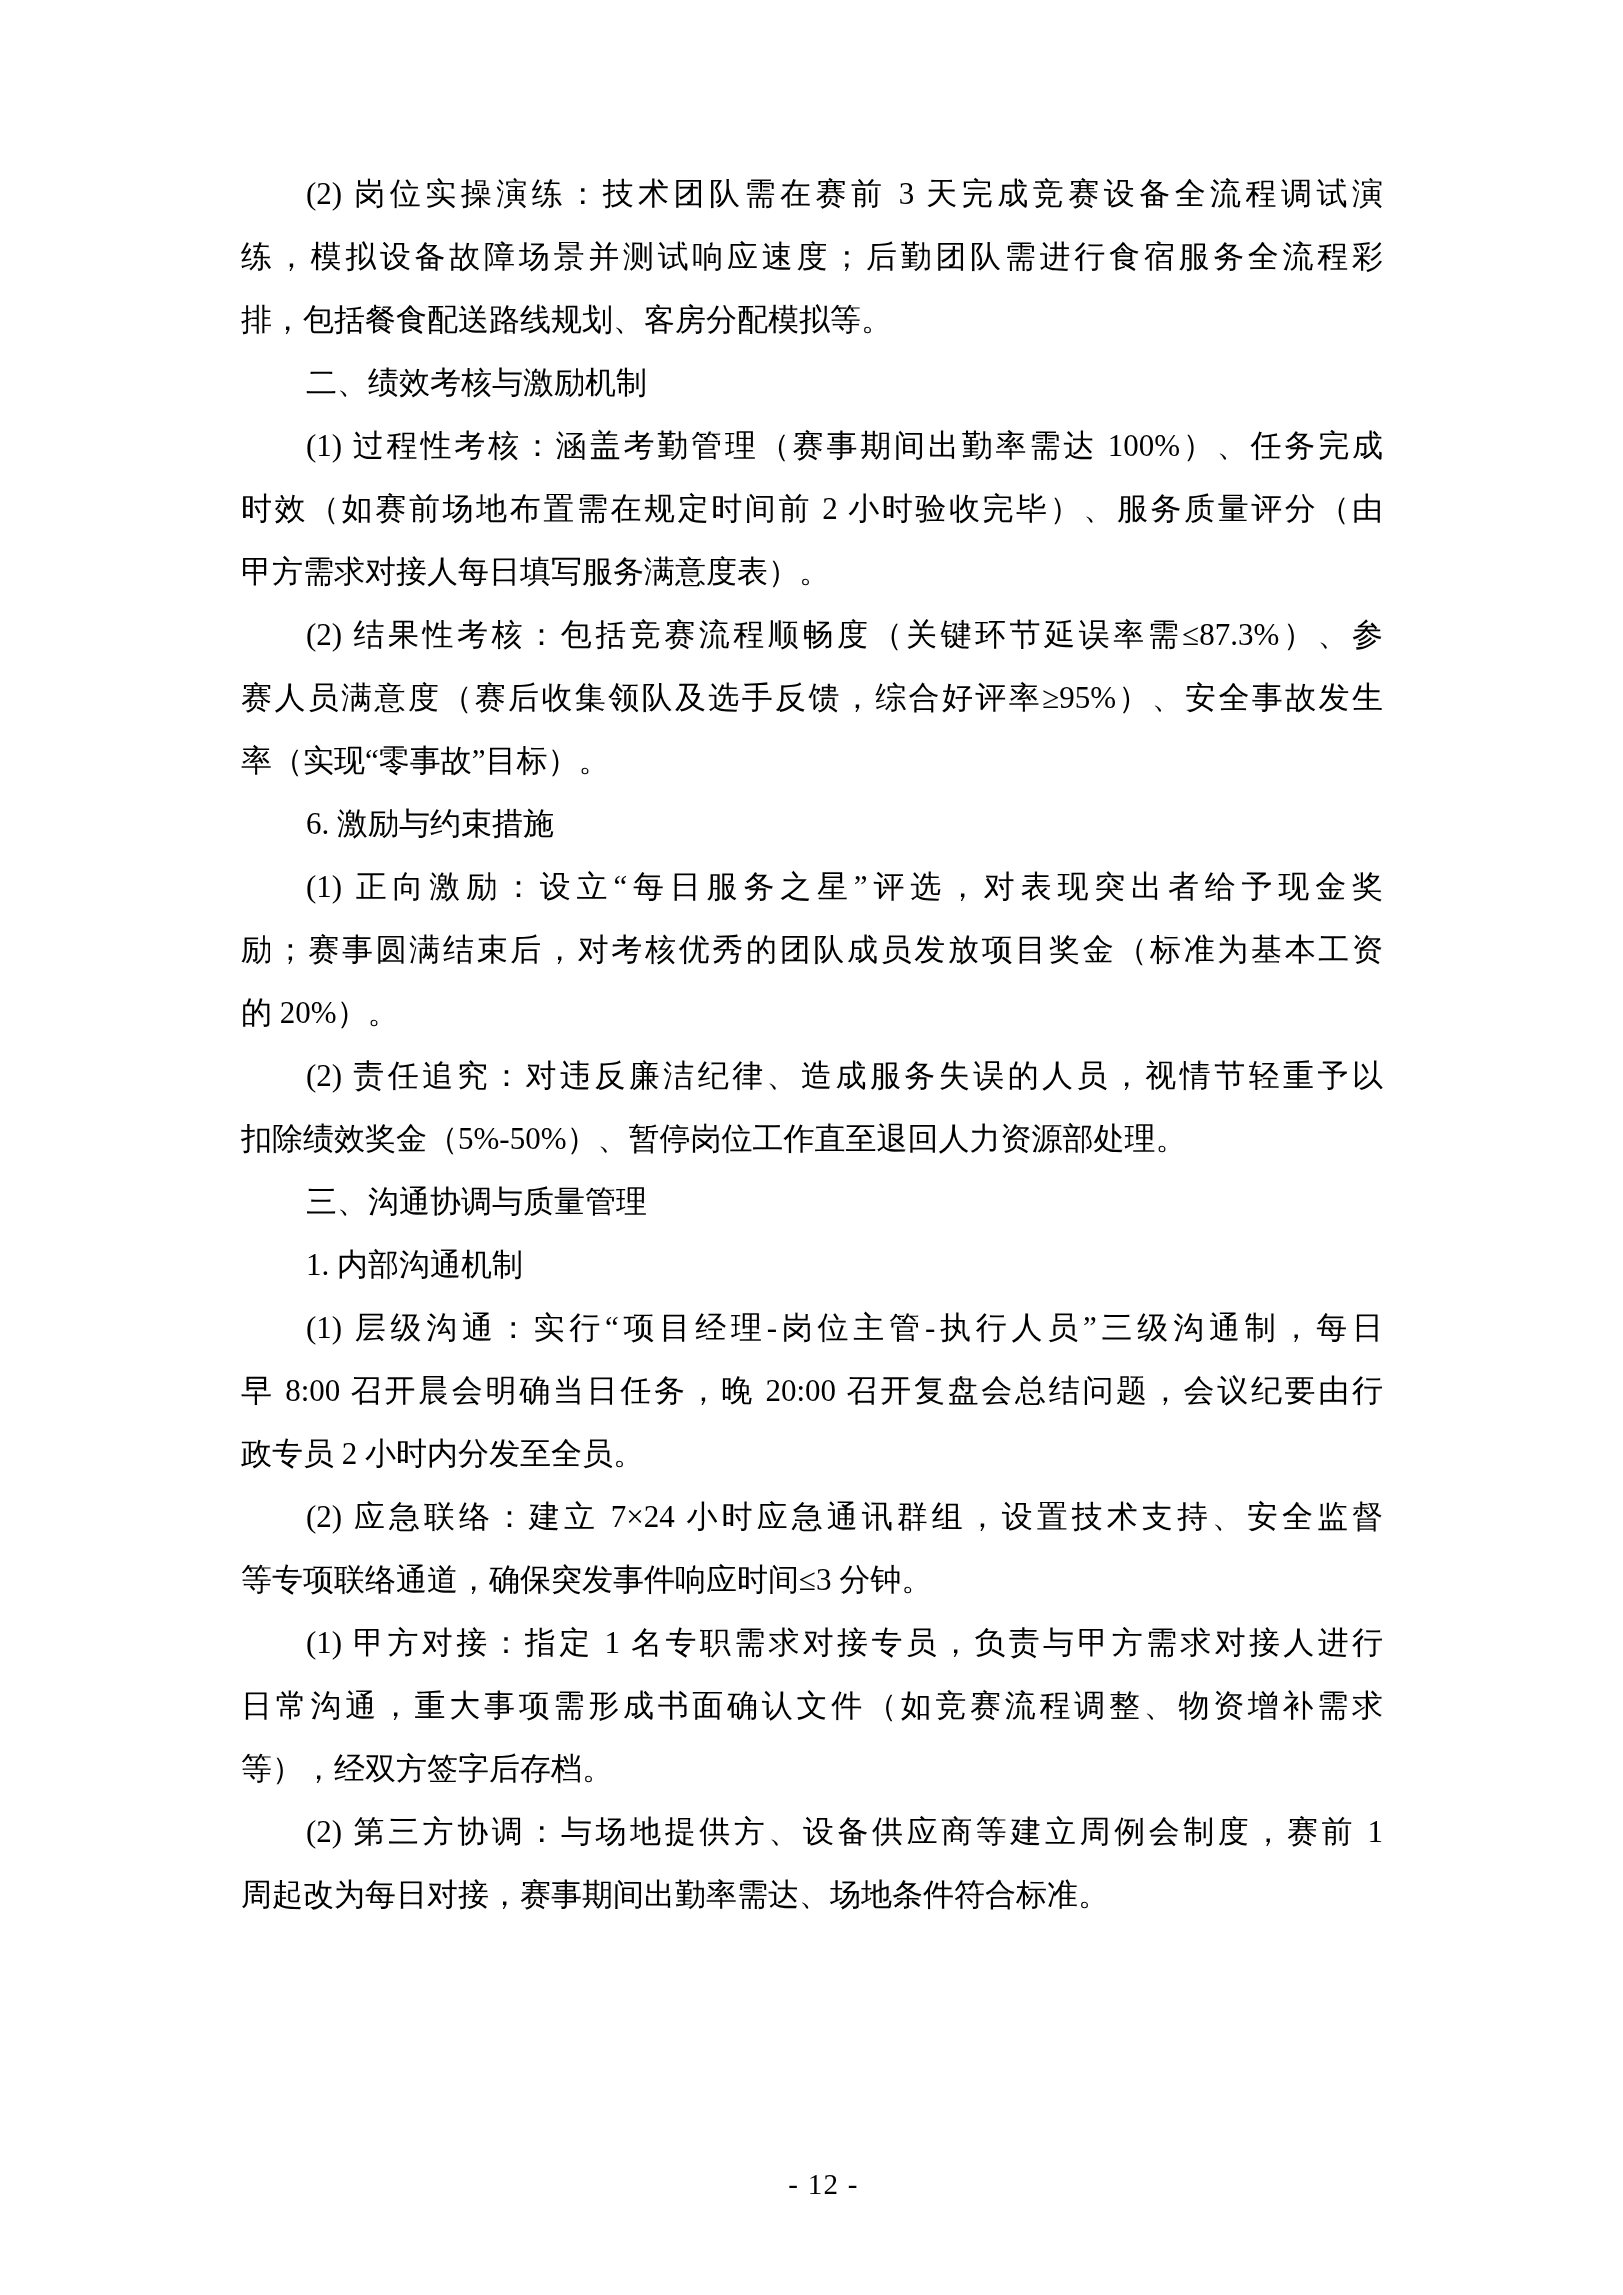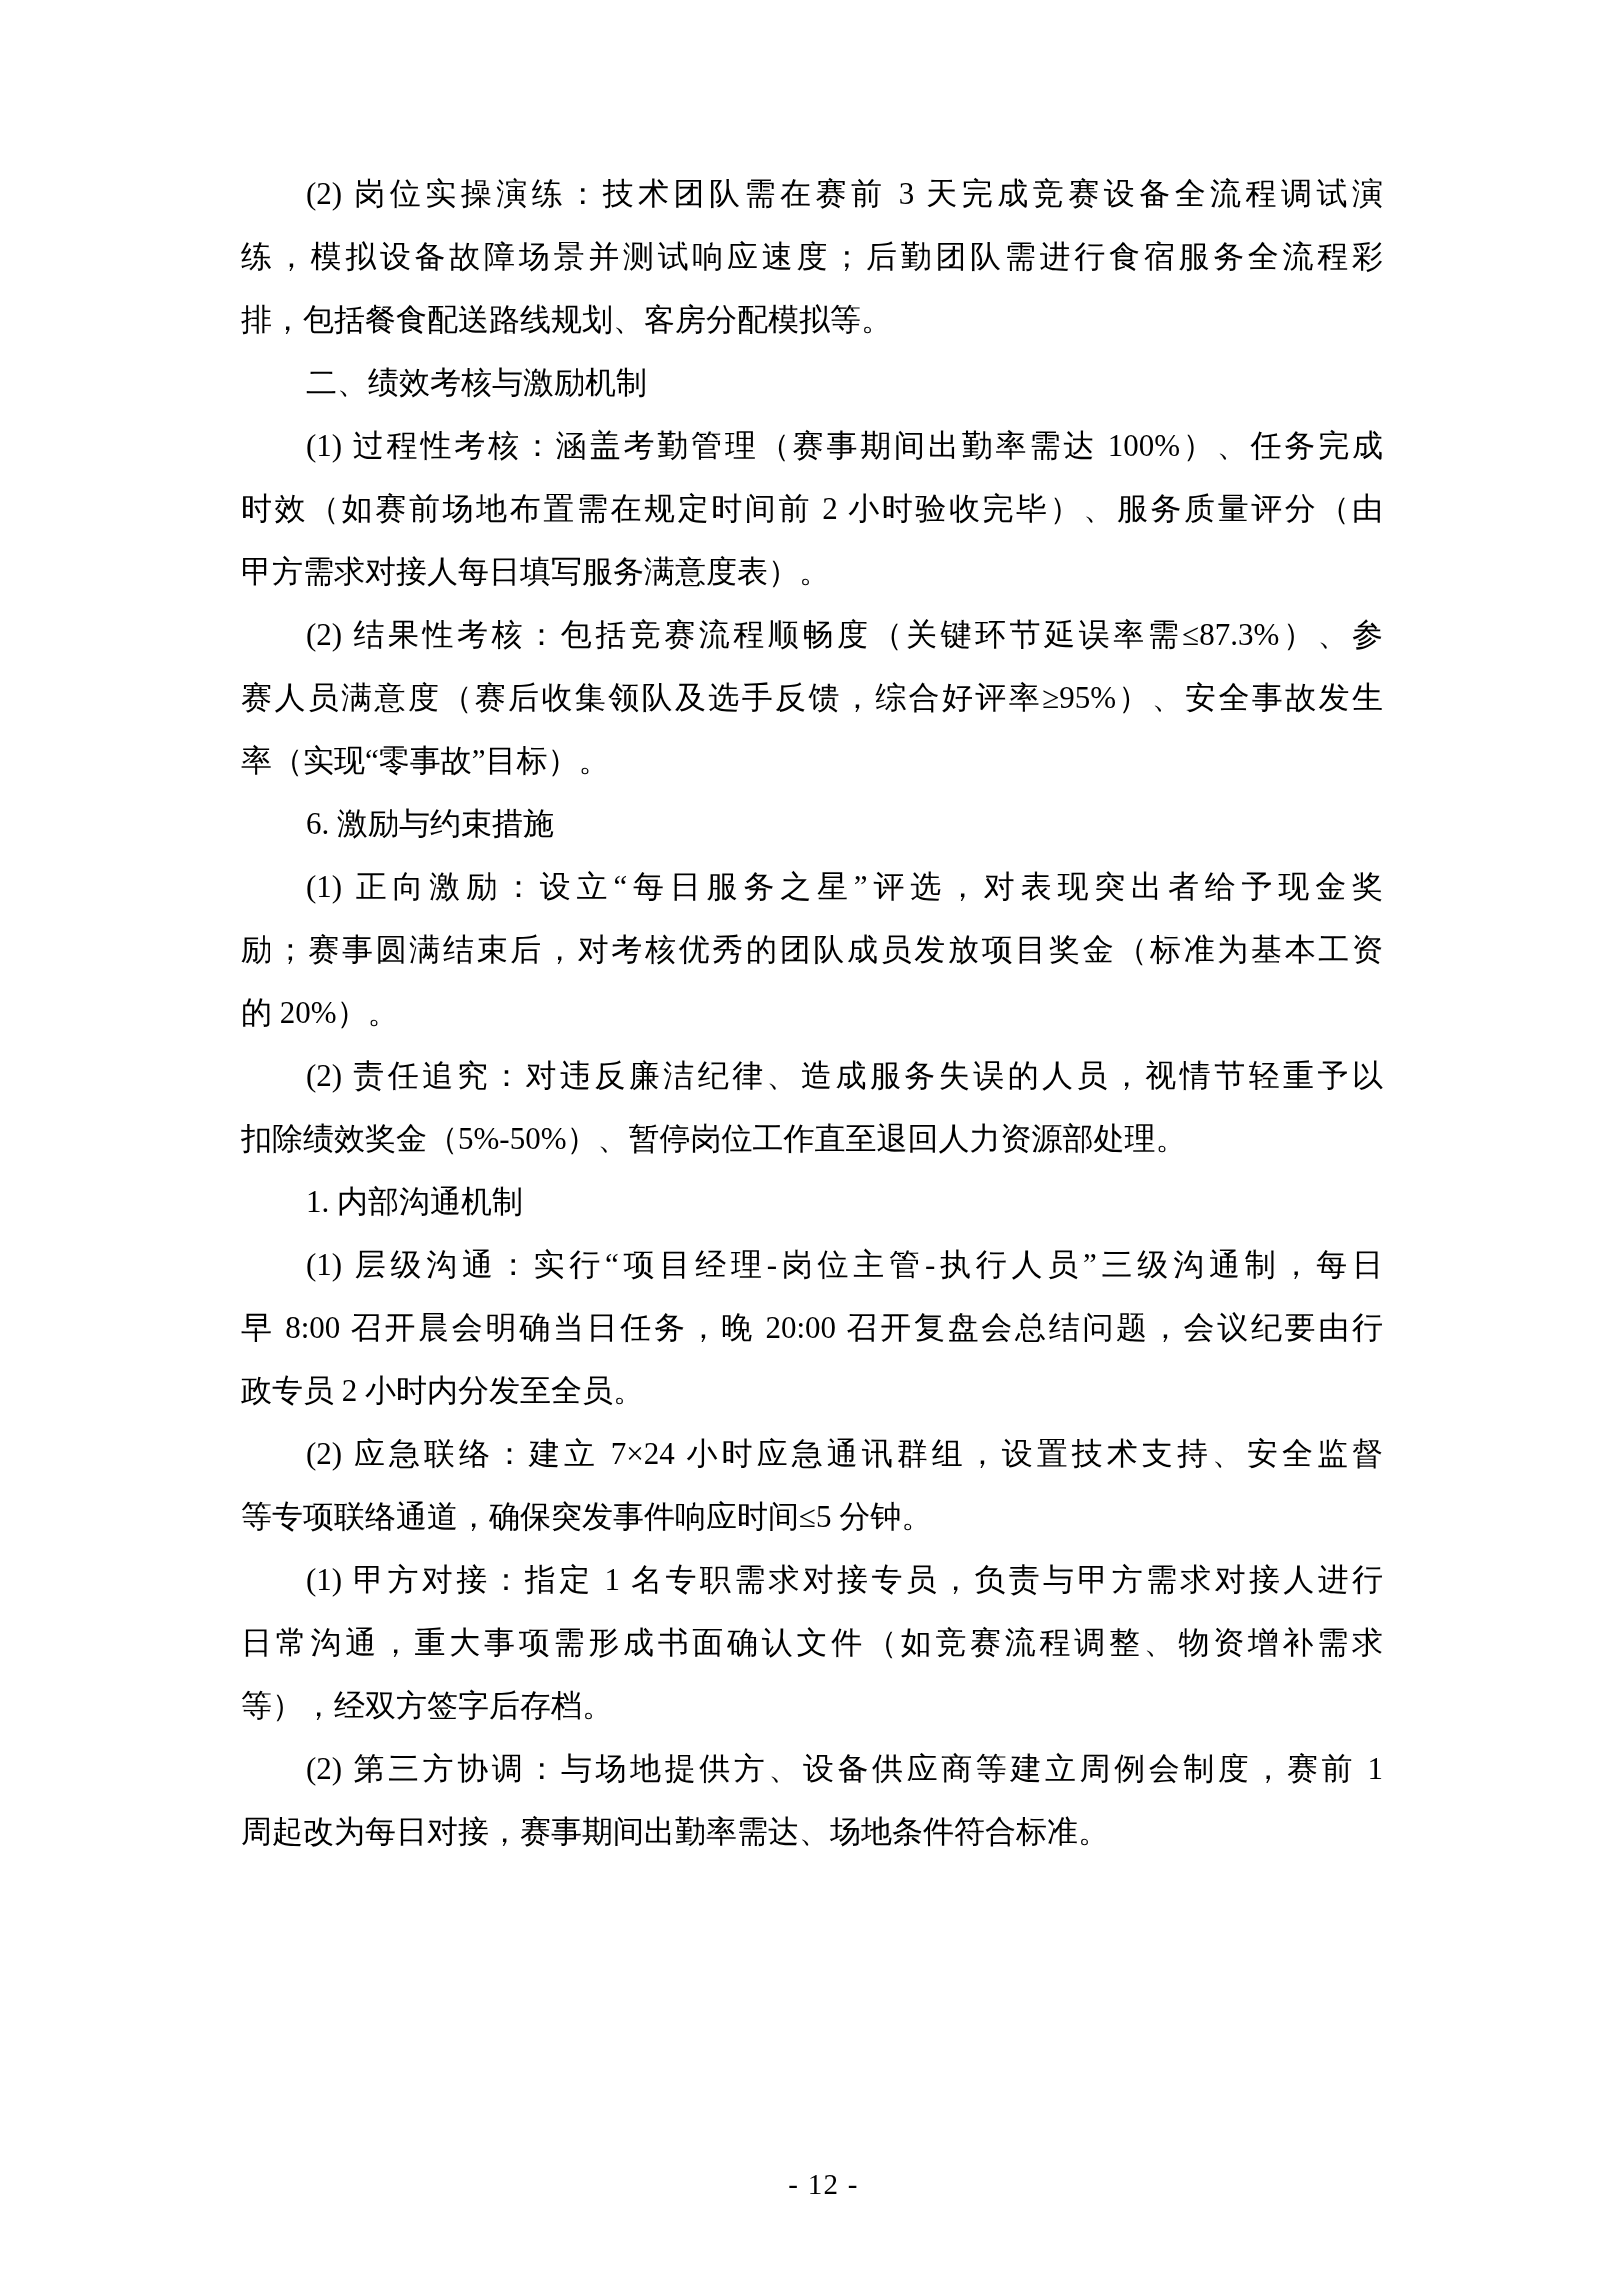--- a/index.html
+++ b/index.html
@@ -62,26 +62,27 @@
       <div class="line end">甲方需求对接人每日填写服务满意度表）。</div>
       <div class="line indent">(2) 结果性考核：包括竞赛流程顺畅度（关键环节延误率需≤87.3%）、参</div>
       <div class="line">赛人员满意度（赛后收集领队及选手反馈，综合好评率≥95%）、安全事故发生</div>
       <div class="line end">率（实现“零事故”目标）。</div>
       <div class="line indent end">6. 激励与约束措施</div>
       <div class="line indent">(1) 正向激励：设立“每日服务之星”评选，对表现突出者给予现金奖</div>
       <div class="line">励；赛事圆满结束后，对考核优秀的团队成员发放项目奖金（标准为基本工资</div>
       <div class="line end">的 20%）。</div>
       <div class="line indent">(2) 责任追究：对违反廉洁纪律、造成服务失误的人员，视情节轻重予以</div>
       <div class="line end">扣除绩效奖金（5%-50%）、暂停岗位工作直至退回人力资源部处理。</div>
+      <div class="line indent end">三、沟通协调与质量管理</div>
       <div class="line indent end">1. 内部沟通机制</div>
       <div class="line indent">(1) 层级沟通：实行“项目经理-岗位主管-执行人员”三级沟通制，每日</div>
       <div class="line">早 8:00 召开晨会明确当日任务，晚 20:00 召开复盘会总结问题，会议纪要由行</div>
       <div class="line end">政专员 2 小时内分发至全员。</div>
       <div class="line indent">(2) 应急联络：建立 7×24 小时应急通讯群组，设置技术支持、安全监督</div>
-      <div class="line end">等专项联络通道，确保突发事件响应时间≤5 分钟。</div>
+      <div class="line end">等专项联络通道，确保突发事件响应时间≤3 分钟。</div>
       <div class="line indent">(1) 甲方对接：指定 1 名专职需求对接专员，负责与甲方需求对接人进行</div>
       <div class="line">日常沟通，重大事项需形成书面确认文件（如竞赛流程调整、物资增补需求</div>
       <div class="line end">等），经双方签字后存档。</div>
       <div class="line indent">(2) 第三方协调：与场地提供方、设备供应商等建立周例会制度，赛前 1</div>
       <div class="line end">周起改为每日对接，赛事期间出勤率需达、场地条件符合标准。</div>
     </div>
   <div class="footer">- 12 -</div>
 </div>
 
 

